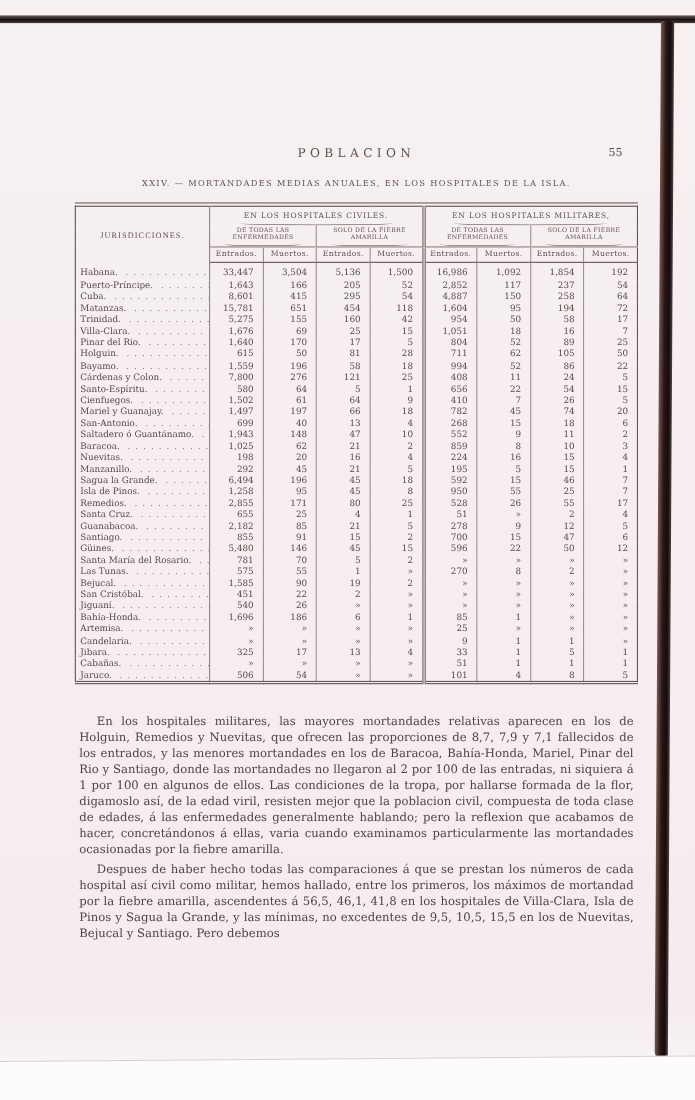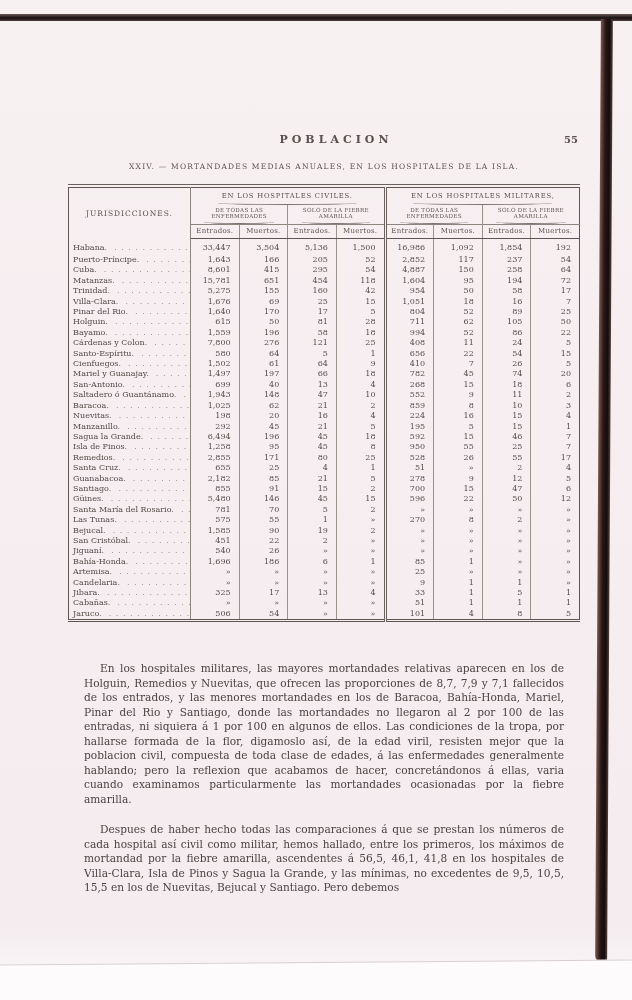--- a/index.html
+++ b/index.html
@@ -11,53 +11,53 @@
   
   .top-edge{position:absolute;top:14px;left:0;width:632px;height:7px;
     background:linear-gradient(180deg,#6b5a56,#191113 55%,#4a3b38);}
   .right-edge{position:absolute;top:19px;right:22px;width:12px;height:944px;
     background:linear-gradient(90deg,#7a5a52,#2a1616 40%,#140c0d 75%,#54403a);
     border-radius:2px 2px 8px 12px;transform:rotate(0.35deg);}
   .bottom-edge{position:absolute;left:-10px;top:962px;width:660px;height:45px;
     background:#fdfbfc;border-top:1px solid #d8cfd1;transform:rotate(-0.45deg);}
   
   .page-inner{position:absolute;left:68px;top:0;width:512px;}
-  .running-head{position:absolute;top:133px;left:12px;width:100%;height:14px;font-weight:bold;}
+  .running-head{position:absolute;top:133px;left:0;width:100%;height:14px;}
   .head-title{display:block;text-align:center;font-size:11px;letter-spacing:4px;color:#5a504e;}
   .page-num{position:absolute;right:14px;top:1px;font-size:10px;color:#5a504e;}
   .table-title{position:absolute;top:162px;left:0;width:100%;text-align:center;
     font-size:7.5px;letter-spacing:1.2px;color:#5f5553;}
   
   .table-wrap{position:absolute;top:184px;left:0;width:512px;}
   .toprule{height:1px;background:#6a605d;margin-bottom:2px;}
   table{border-collapse:collapse;width:512px;table-layout:fixed;
     border:1px solid #5f5654;border-bottom:3px double #5f5654;color:#544b49;}
   col.jcol{width:122px;}
   th{font-weight:normal;color:#5c5350;padding:0;}
-  th.jhead{font-size:7.5px;letter-spacing:1px;border-right:1px solid #8d837f;}
+  th.jhead{font-size:7.5px;letter-spacing:1px;border-right:1px solid #8d837f;font-family:Liberation Serif, serif;}
   th.group{font-size:6.8px;letter-spacing:0.8px;padding-top:4px;}
   th.sub{font-size:5.6px;letter-spacing:0.3px;padding-top:2px;}
   th.unit{font-size:7px;letter-spacing:0.3px;border-top:1px solid #8d837f;
     border-left:1px solid #9b918d;padding:2px 0 3px 0;}
   th.grp-start,td.grp-start{border-left:3px double #6a615e !important;}
   th.sub-start{border-left:1px solid #9b918d;}
   .brace{display:block;width:72%;height:3px;margin:1px auto 0 auto;
     border-bottom:1px solid #7c7370;border-radius:50%;}
   thead tr.unit-row th{border-bottom:1px solid #5f5654;}
   tbody td{font-size:8px;line-height:10.4px;height:10.4px;padding:0;white-space:nowrap;overflow:hidden;}
   td.jcell{border-right:1px solid #8d837f;}
   .jflex{display:flex;align-items:baseline;padding-left:4px;}
   .jn{flex:0 0 auto;}
   .dots{flex:1 1 auto;overflow:hidden;white-space:nowrap;color:#7b726f;letter-spacing:1px;}
   td.num{text-align:right;padding-right:8px;border-left:1px solid #9b918d;color:#574e4b;}
   tbody tr:first-child td{padding-top:3px;height:13px;}
   
   .body-text{position:absolute;top:645px;left:0;width:512px;font-size:10.6px;
     line-height:14.5px;text-align:justify;color:#4c4442;}
-  .body-text p{margin:16px;text-indent:16px;}
+  .body-text p{margin:4px;text-indent:16px;}
 </style>
 </head>
 <body>
 
 <div class="photo">
   <div class="top-edge"></div>
   <div class="right-edge"></div>
   <div class="bottom-edge"></div>
 
   <div class="page-inner">

